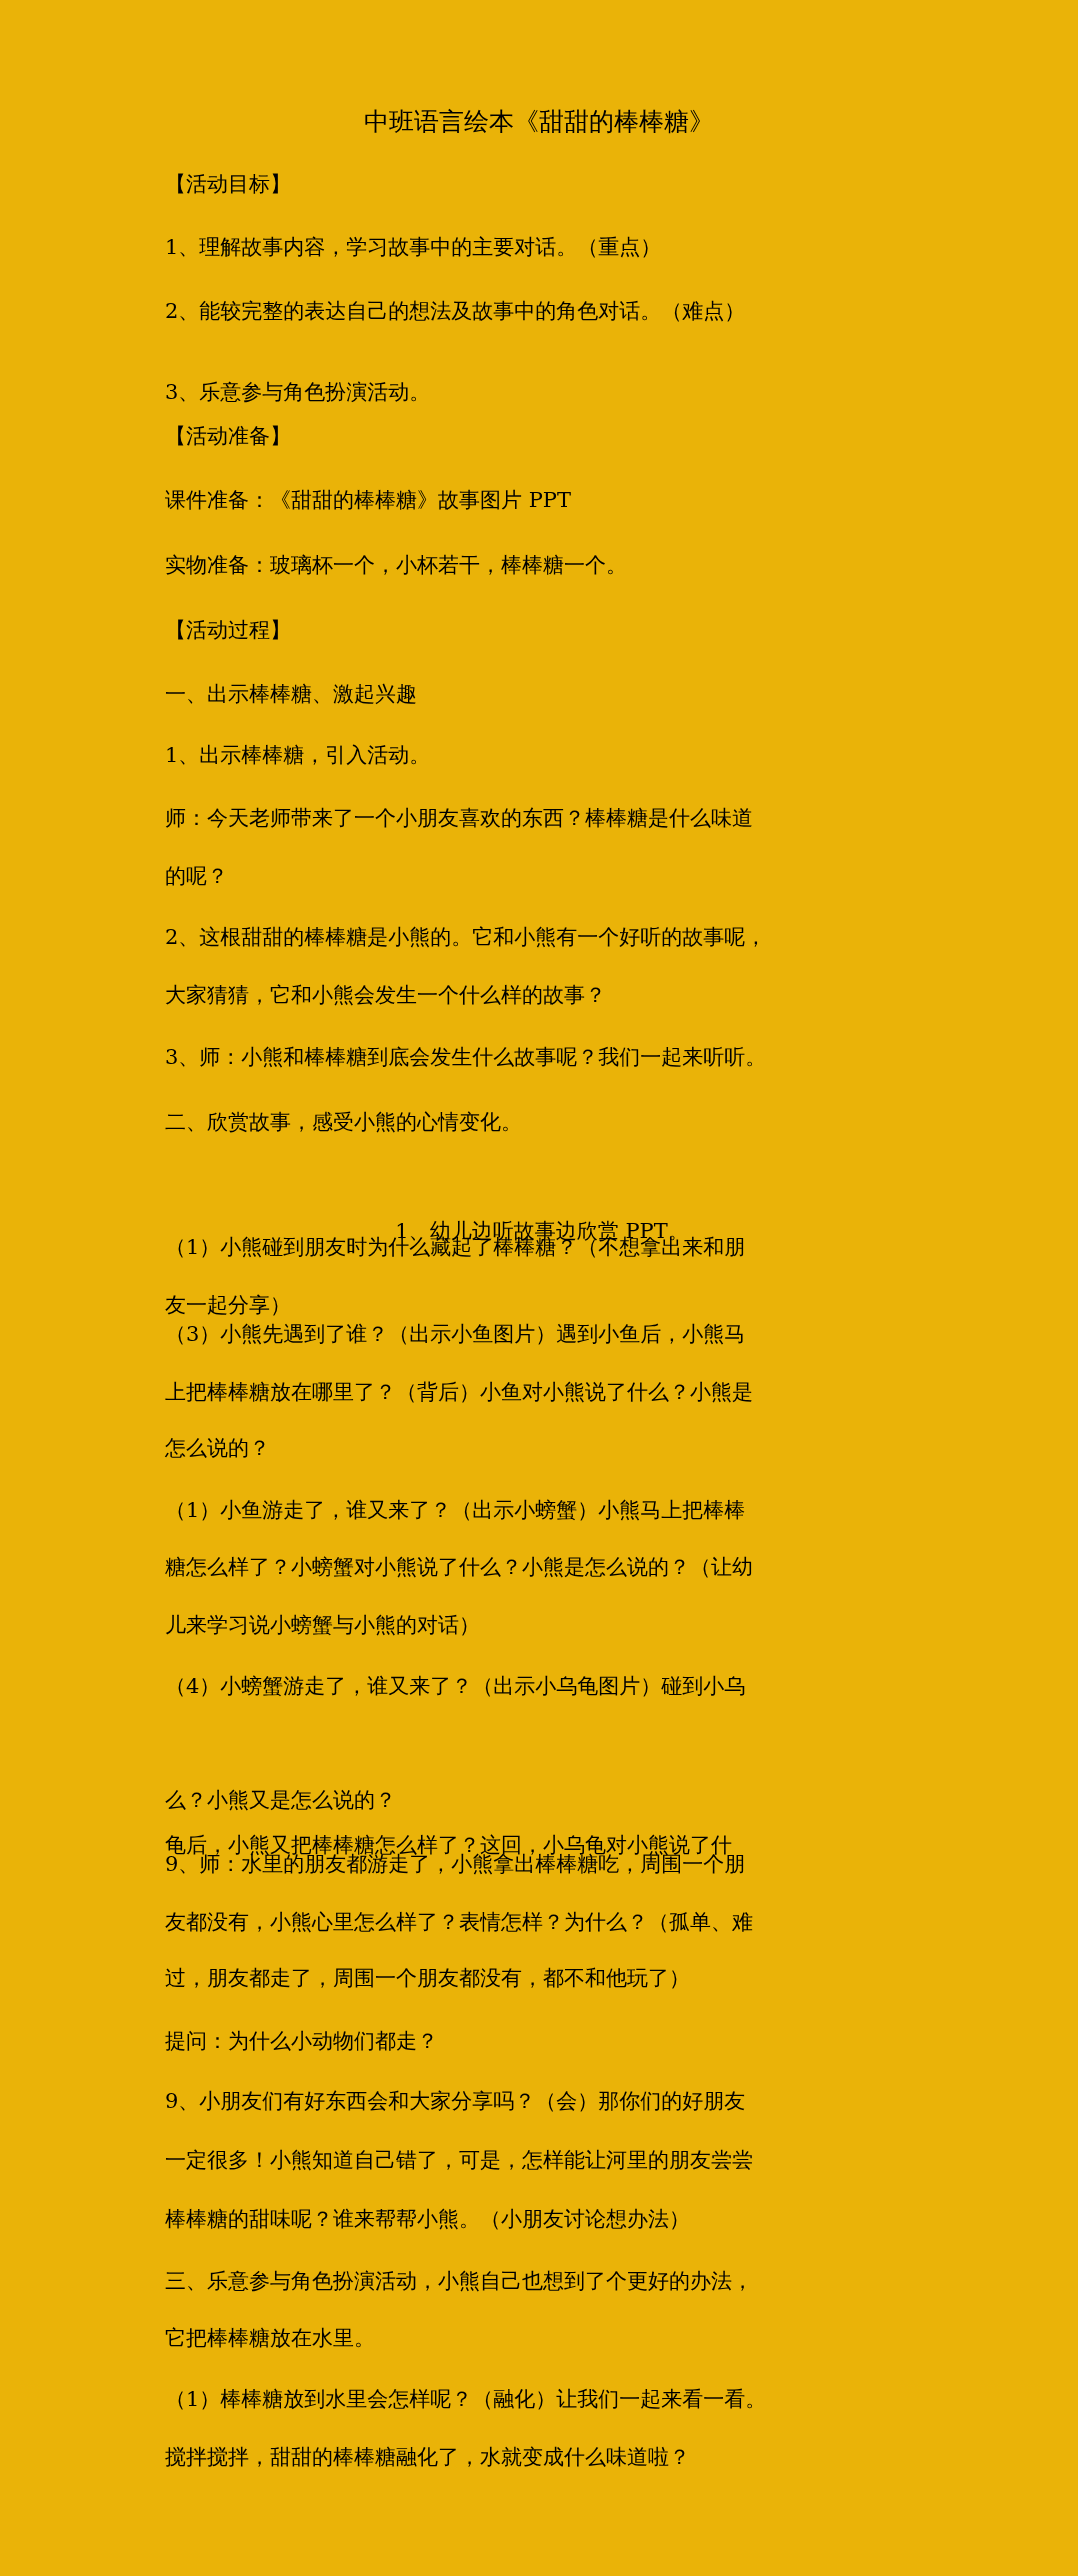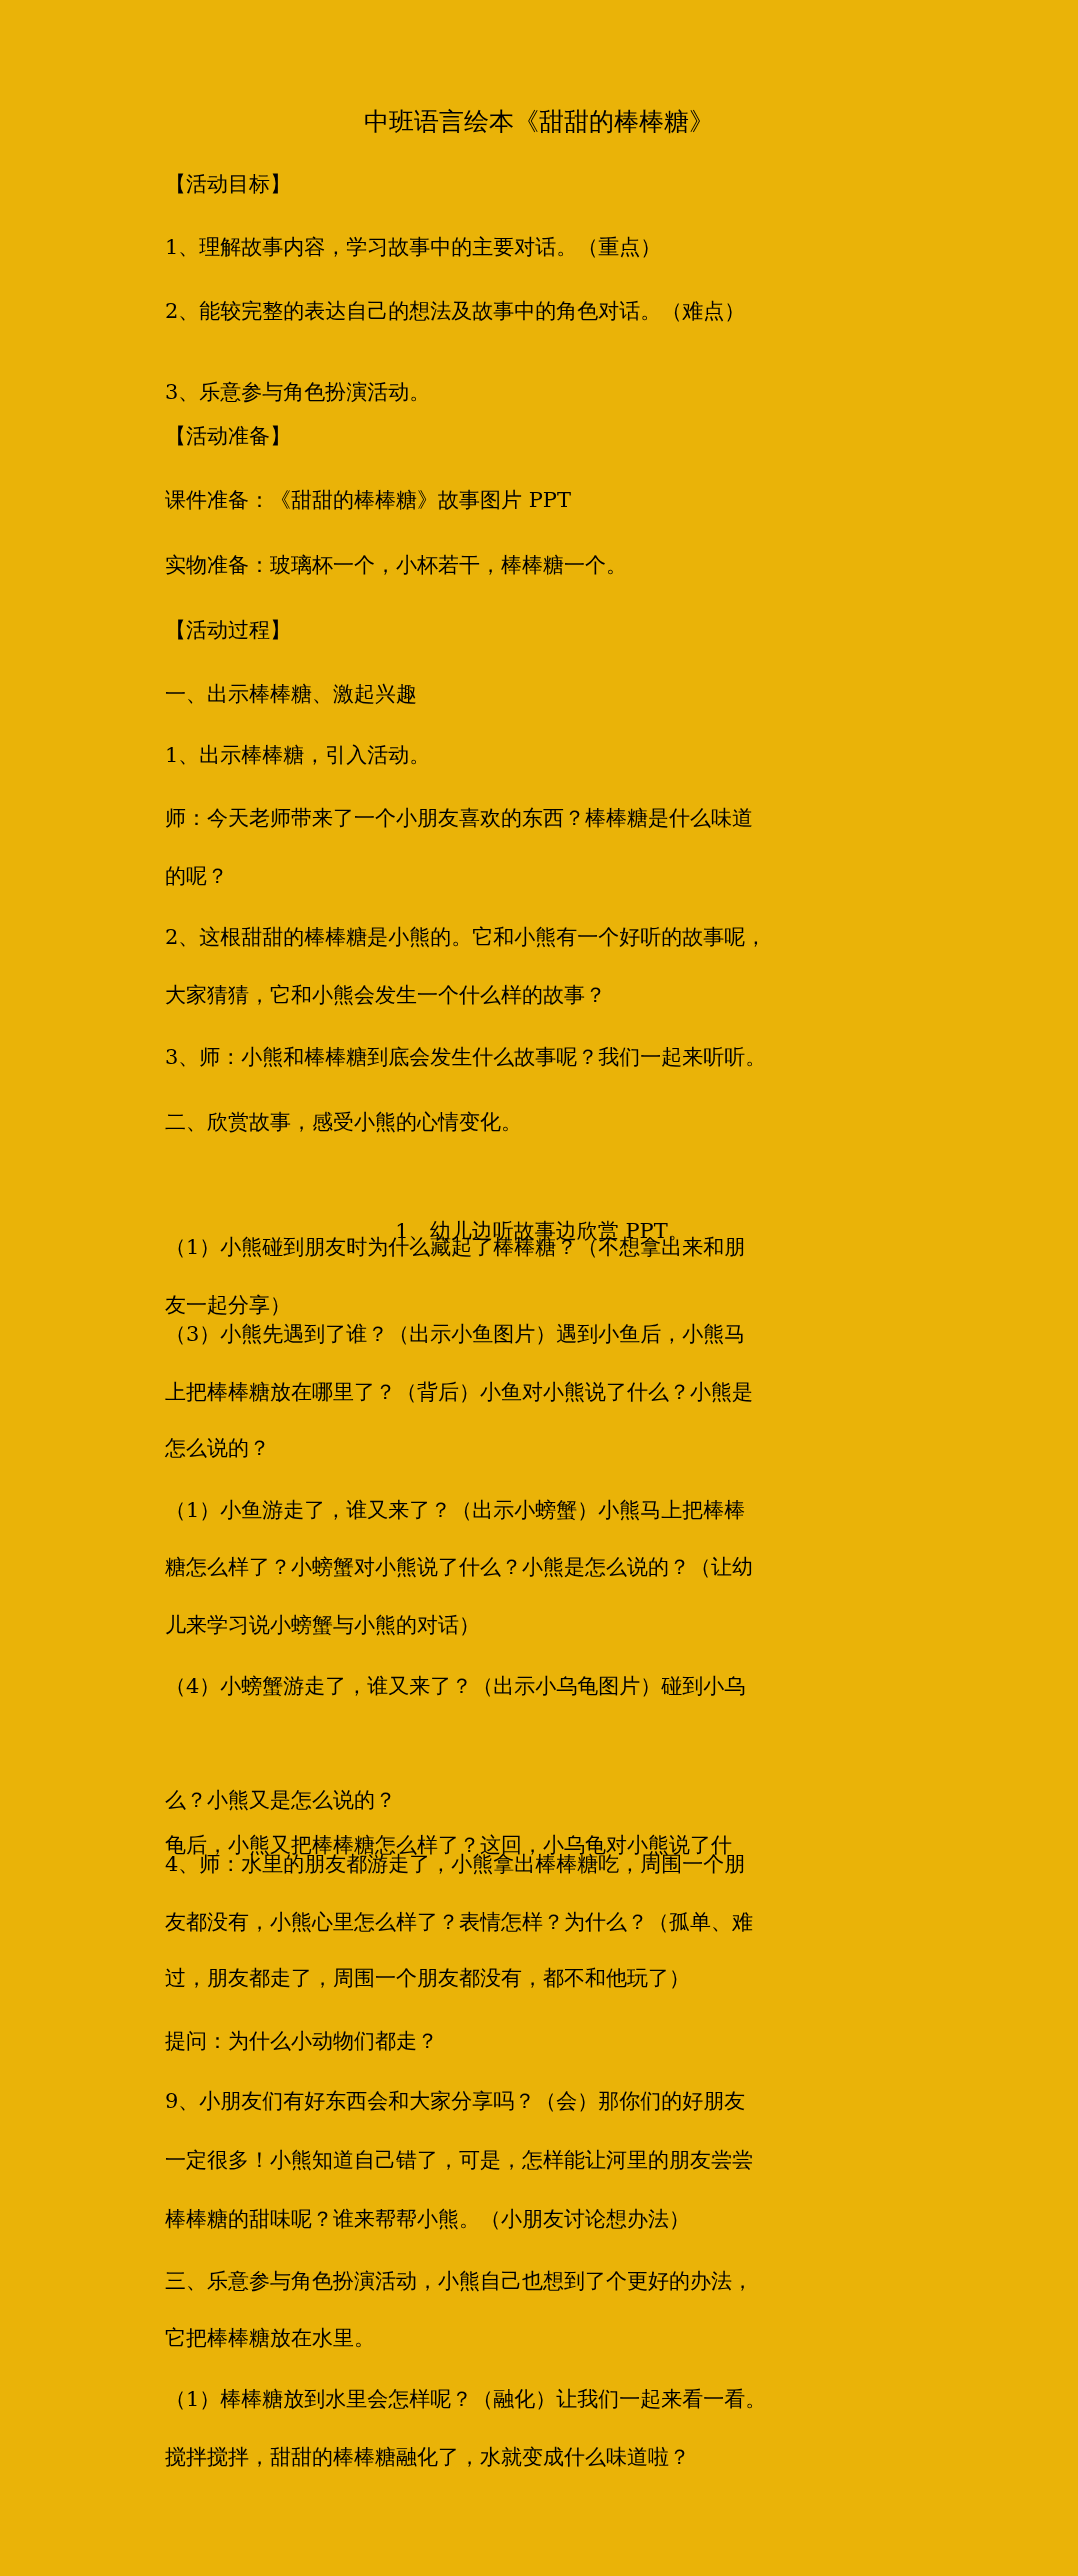--- a/index.html
+++ b/index.html
@@ -74,21 +74,21 @@
       <div class="line" style="top: 1290px;">友一起分享）</div>
       <div class="line" style="top: 1319px;">（3）小熊先遇到了谁？（出示小鱼图片）遇到小鱼后，小熊马</div>
       <div class="line" style="top: 1377px;">上把棒棒糖放在哪里了？（背后）小鱼对小熊说了什么？小熊是</div>
       <div class="line" style="top: 1433px;">怎么说的？</div>
       <div class="line" style="top: 1495px;">（1）小鱼游走了，谁又来了？（出示小螃蟹）小熊马上把棒棒</div>
       <div class="line" style="top: 1552px;">糖怎么样了？小螃蟹对小熊说了什么？小熊是怎么说的？（让幼</div>
       <div class="line" style="top: 1610px;">儿来学习说小螃蟹与小熊的对话）</div>
       <div class="line" style="top: 1671px;">（4）小螃蟹游走了，谁又来了？（出示小乌龟图片）碰到小乌</div>
       <div class="line" style="top: 1830px;">龟后，小熊又把棒棒糖怎么样了？这回，小乌龟对小熊说了什</div>
       <div class="line" style="top: 1785px;">么？小熊又是怎么说的？</div>
-      <div class="line" style="top: 1849px;">4、师：水里的朋友都游走了，小熊拿出棒棒糖吃，周围一个朋</div>
+      <div class="line" style="top: 1849px;">9、师：水里的朋友都游走了，小熊拿出棒棒糖吃，周围一个朋</div>
       <div class="line" style="top: 1907px;">友都没有，小熊心里怎么样了？表情怎样？为什么？（孤单、难</div>
       <div class="line" style="top: 1963px;">过，朋友都走了，周围一个朋友都没有，都不和他玩了）</div>
       <div class="line" style="top: 2026px;">提问：为什么小动物们都走？</div>
       <div class="line" style="top: 2086px;">9、小朋友们有好东西会和大家分享吗？（会）那你们的好朋友</div>
       <div class="line" style="top: 2145px;">一定很多！小熊知道自己错了，可是，怎样能让河里的朋友尝尝</div>
       <div class="line" style="top: 2204px;">棒棒糖的甜味呢？谁来帮帮小熊。（小朋友讨论想办法）</div>
       <div class="line" style="top: 2266px;">三、乐意参与角色扮演活动，小熊自己也想到了个更好的办法，</div>
       <div class="line" style="top: 2323px;">它把棒棒糖放在水里。</div>
       <div class="line" style="top: 2384px;">（1）棒棒糖放到水里会怎样呢？（融化）让我们一起来看一看。</div>
       <div class="line" style="top: 2442px;">搅拌搅拌，甜甜的棒棒糖融化了，水就变成什么味道啦？</div>

